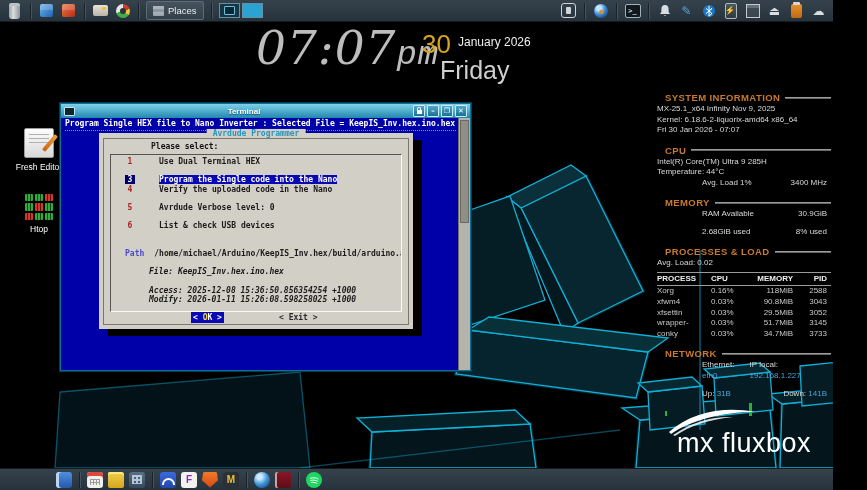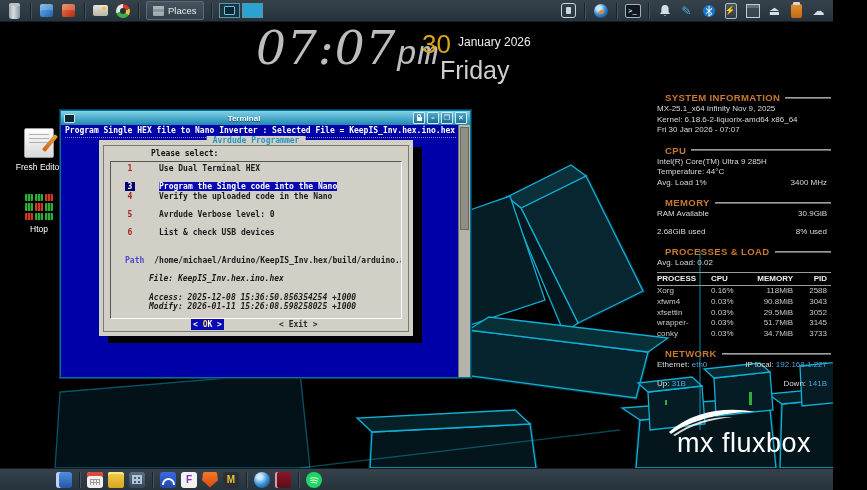--- a/index.html
+++ b/index.html
@@ -75,21 +75,21 @@
   .dicon .lbl{font-size:8.5px;color:#fff;text-shadow:0 1px 2px #000;}
   .ic-editor{width:28px;height:28px;background:linear-gradient(#fdfdfd,#d8d8d8);border:1px solid #9a9a9a;border-radius:2px;position:relative;}
   .ic-editor:before{content:"";position:absolute;left:4px;top:5px;right:4px;height:12px;background:repeating-linear-gradient(#b0b0b0 0 1px,transparent 1px 4px);}
   .ic-editor:after{content:"";position:absolute;right:1px;top:4px;width:4px;height:20px;background:linear-gradient(#f0a03a,#c86414);transform:rotate(40deg);border-radius:1px;}
   .ic-htop{width:28px;height:26px;display:grid;grid-template-columns:repeat(3,1fr);gap:2px;}
   .ic-htop i{border-radius:1px;}
   .hg{background:repeating-linear-gradient(90deg,#2fae3e 0 2px,#0d4a16 2px 3px);}
   .hr{background:repeating-linear-gradient(90deg,#d23b2a 0 2px,#5e140c 2px 3px);}
 
   
-  .term{position:absolute;left:60px;top:110px;width:409px;height:266px;border:1px solid #0b6f94;box-shadow:0 0 0 1px #063c50;}
+  .term{position:absolute;left:60px;top:103px;width:409px;height:266px;border:1px solid #0b6f94;box-shadow:0 0 0 1px #063c50;}
   .titlebar{height:14px;background:linear-gradient(#7fd2e8,#2187b0);display:flex;align-items:center;padding:0 3px;gap:3px;}
   .titlebar .wicon{width:9px;height:7px;background:#0d2630;border:1px solid #bfe6f2;border-radius:1px;flex:none;}
   .titlebar .wtitle{flex:1;text-align:center;font:bold 8px "Liberation Sans",sans-serif;color:#fff;text-shadow:0 1px 1px #0a4a66;}
   .wbtns{display:flex;gap:2px;flex:none;}
   .wbtn{width:10px;height:10px;background:linear-gradient(#4fa8c8,#1b6f94);border:1px solid #cfeaf4;border-radius:1px;color:#fff;font:bold 7px "DejaVu Sans",sans-serif;display:flex;align-items:center;justify-content:center;line-height:1;}
   .lockg{width:5px;height:4px;background:#fff;position:relative;margin-top:2px;}
   .lockg:before{content:"";position:absolute;left:0.5px;top:-3px;width:4px;height:3px;border:1px solid #fff;border-bottom:none;border-radius:3px 3px 0 0;box-sizing:border-box;}
   .termbody{position:absolute;left:0;top:14px;right:0;bottom:0;background:#0000a8;overflow:hidden;}
   .theader{position:absolute;left:4px;top:1px;right:14px;color:#fff;font:bold 8px "DejaVu Sans Mono",monospace;border-bottom:1px dotted #8c8cd8;padding-bottom:2px;white-space:nowrap;}
   .scrollbar{position:absolute;right:0;top:0;bottom:0;width:11px;background:#b4b4ac;border-left:1px solid #707068;}
@@ -113,21 +113,21 @@
   .btn-ok{position:absolute;left:92px;background:#0a0ab4;color:#fff;font:bold 8px "DejaVu Sans Mono",monospace;padding:1px 2px;}
   .btn-ok .hot{color:#f2dc4a;}
   .btn-exit{position:absolute;left:178px;color:#2a2a2a;font:bold 8px "DejaVu Sans Mono",monospace;padding:1px 2px;}
 
   
   .conky{position:absolute;right:2px;top:92px;width:174px;color:#d9d9d9;font-size:8px;line-height:1.32;}
   .csec{margin-bottom:9px;}
   .chead{display:flex;align-items:center;margin-left:8px;margin-bottom:1px;}
   .chead span{color:#c87a2e;font:bold 9.5px "Liberation Sans",sans-serif;letter-spacing:.4px;white-space:nowrap;}
   .hline{flex:1;height:2px;margin-left:5px;background:linear-gradient(#b8b8b8,#4a4a4a);}
-  .crow{display:flex;justify-content:space-between;padding-right:4px;}
+  .crow{display:flex;justify-content:space-between;padding-right:4px;margin-left:45px;}
   .blue{color:#4aa4d8;}
   .ptable{margin-top:3px;border-top:1px solid #9a9a9a;border-bottom:0;}
   .prowh,.prow{display:grid;grid-template-columns:54px 40px 1fr 34px;padding-right:4px;}
   .prowh{border-bottom:1px solid #9a9a9a;font-weight:bold;color:#f0f0f0;padding-top:1px;padding-bottom:1px;}
   .prow{color:#c9c9c9;}
   .pc2{text-align:right;}
   .pc3{text-align:right;}
   .netgraph{height:14px;position:relative;margin-top:2px;}
   .ng1{position:absolute;left:8px;bottom:0;width:2px;height:5px;background:#2fae3e;}
   .ng2{position:absolute;left:92px;bottom:0;width:3px;height:13px;background:#2fae3e;}

